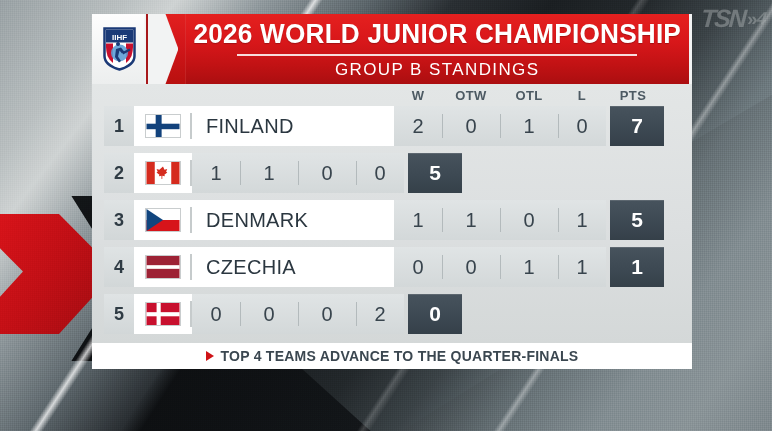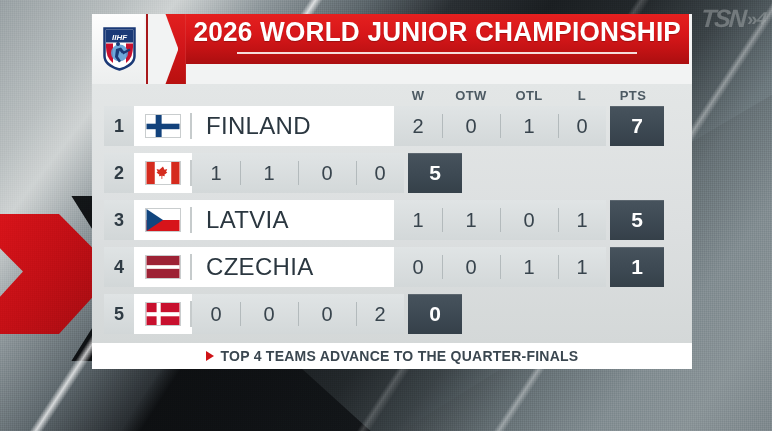--- a/index.html
+++ b/index.html
@@ -125,21 +125,20 @@
     position: relative;
     height: 70px;
     display: flex;
     background: #f2f3f3;
   }
   #iihf-box {
     width: 62px; height: 70px;
     background: linear-gradient(180deg,#fdfdfd,#eceeee);
     display: flex; align-items: center; justify-content: center;
     position: relative;
-    font-style: italic;
   }
   #iihf-box:after {
     content:""; position:absolute; right:0; top:6px; bottom:6px;
     width:1px; background:#c9cccc;
   }
   .iihf-shield { width: 33px; height: 44px; display:block; }
 
   #header-chevron-wrap {
     width: 45px; height: 70px;
     background: #f2f3f3;
@@ -154,21 +153,21 @@
     position:absolute; left:-2px; top:0; bottom:0; width:34px;
     background:#f2f3f3;
     clip-path: polygon(0 0, 62% 0, 100% 50%, 62% 100%, 0 100%);
   }
   #header-chevron-wrap:before{
     content:""; position:absolute; left:0px; top:0; bottom:0; width:2px;
     background:#a8181b; z-index:3;
   }
 
   #header-red {
-    flex: 1; height: 50px;
+    flex: 1; height: 70px;
     background: linear-gradient(180deg,#e5201f 0%, #d8171a 40%, #c21214 72%, #ab0e10 100%);
     display: flex; flex-direction: column;
     align-items: center; justify-content: center;
     position: relative;
   }
   #title-main {
     color: #ffffff;
     font-size: 27px;
     font-weight: bold;
     letter-spacing: 0.2px;
@@ -250,21 +249,21 @@
     width: 36px; height: 24px;
     border: 1px solid #c9cdce;
     display: block;
   }
   .teamcell {
     width: 202px;
     background: #ffffff;
     display: flex; align-items: center;
     padding-left: 14px;
     color: #2b3740;
-    font-size: 24px;
+    font-size: 20px;
     font-weight: normal;
     letter-spacing: .3px;
   }
   .statcell {
     background: linear-gradient(180deg,#e0e4e5,#d3d8d9);
     color: #38444d;
     font-size: 20px;
     display: flex; align-items: center; justify-content: center;
     position: relative;
   }
@@ -344,20 +343,21 @@
       </div>
 
       <div id="header-chevron-wrap">
         <div class="redfill"></div>
         <div class="notch"></div>
       </div>
 
       <div id="header-red">
         <div id="title-main">2026 WORLD JUNIOR CHAMPIONSHIP</div>
         <div id="title-rule"></div>
+        <div id="title-sub">GROUP B STANDINGS</div>
       </div>
 
       <div id="header-rightpad"></div>
     </div>
 
     <div id="table-area">
 
       <div id="col-head">
         <div class="ch c-w">W</div>
         <div class="ch c-otw">OTW</div>
@@ -402,21 +402,21 @@
 
       <div class="row">
         <div class="rank">3</div>
         <div class="flagcell">
           <svg class="flag" viewBox="0 0 36 24">
             <rect width="36" height="12" fill="#ffffff"></rect>
             <rect y="12" width="36" height="12" fill="#d7141a"></rect>
             <path d="M0 0 L18 12 L0 24 Z" fill="#11457e"></path>
           </svg>
         </div>
-        <div class="teamcell">LATVIA</div>
+        <div class="teamcell">DENMARK</div>
         <div class="statcell c-w">1</div>
         <div class="statcell c-otw">1</div>
         <div class="statcell c-otl">0</div>
         <div class="statcell c-l">1</div>
         <div class="ptscell">5</div>
       </div>
 
       <div class="row">
         <div class="rank">4</div>
         <div class="flagcell">

